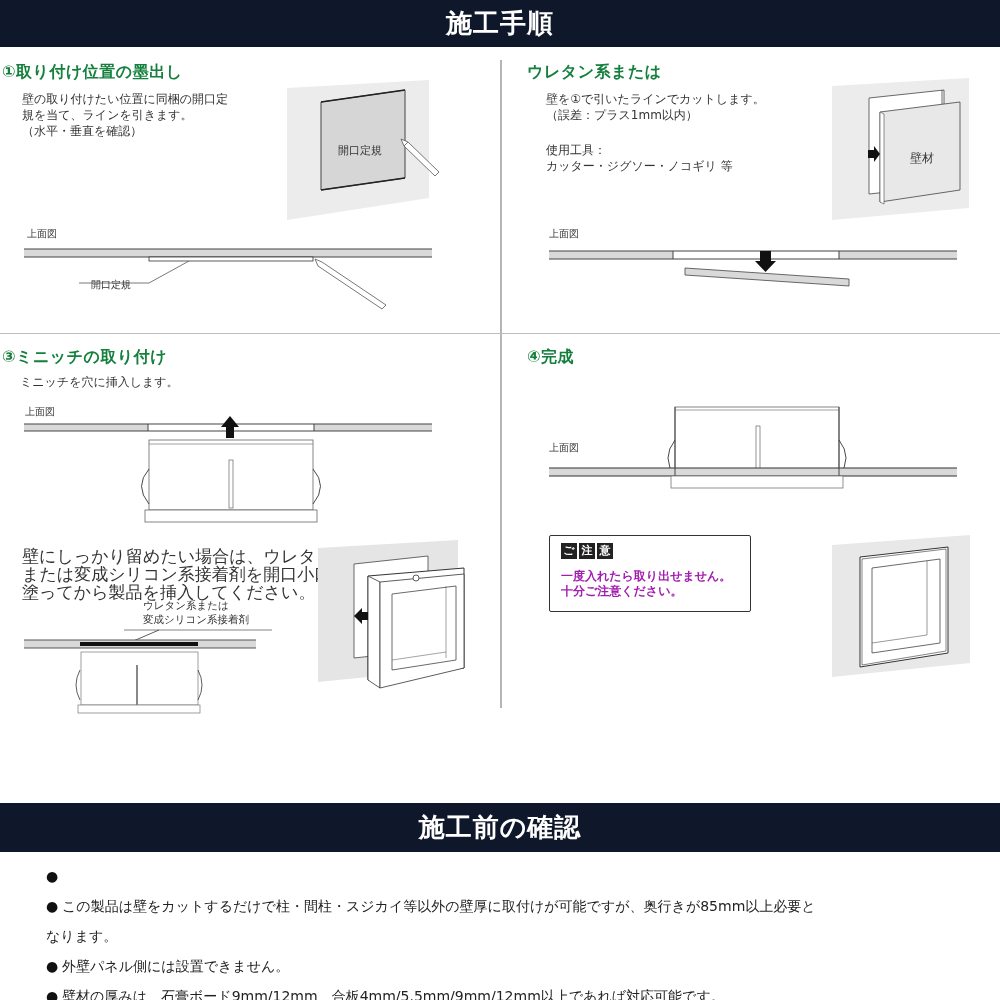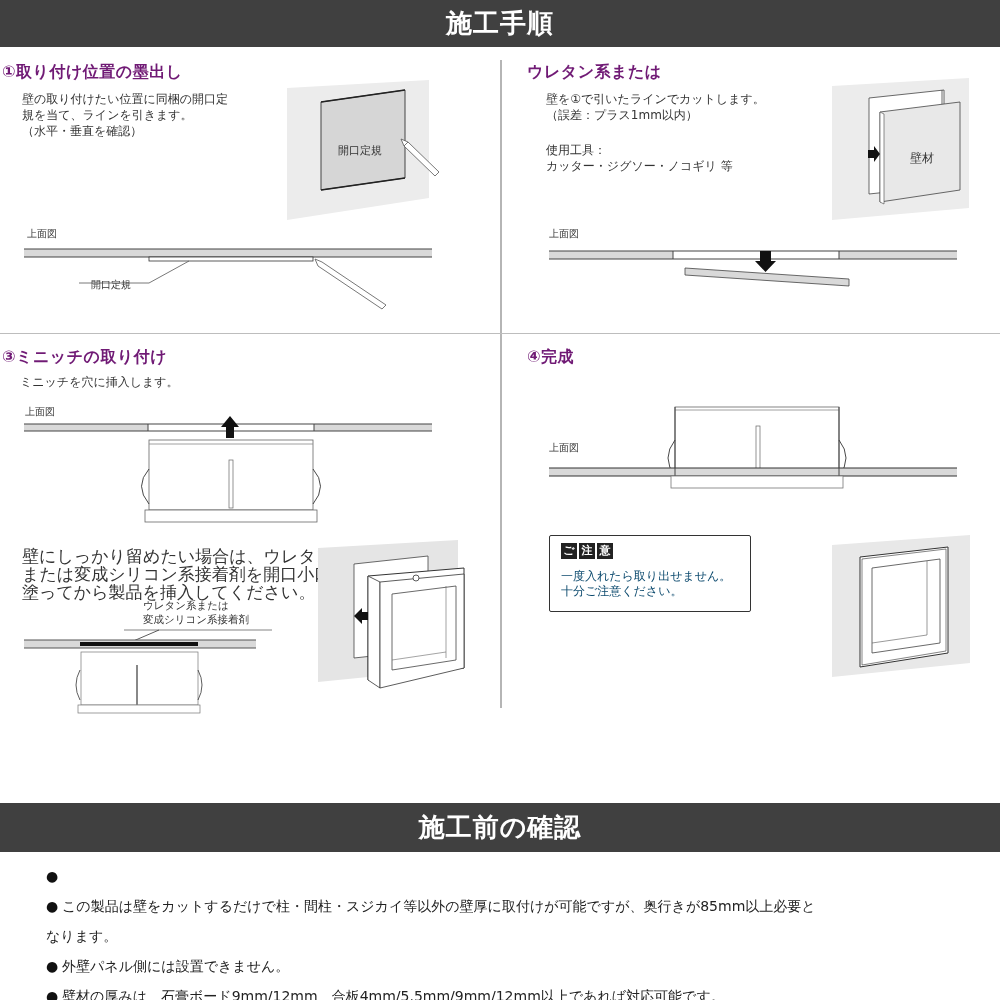--- a/index.html
+++ b/index.html
@@ -1,54 +1,54 @@
 <!DOCTYPE html>
 <html><head>
 <meta charset="utf-8">
 <style>
   * { box-sizing: border-box; margin: 0; padding: 0; }
   html, body { width: 1000px; height: 1000px; background: #ffffff; overflow: hidden; }
   body { position: relative; font-family: "DejaVu Sans", sans-serif; color: #222; }
 
   .banner {
     position: absolute; left: 0; width: 1000px;
-    background: #404040;
+    background: #0f172a;
     display: flex; align-items: center; justify-content: center;
   }
   .banner .banner-title {
     color: #ffffff; font-weight: bold; font-size: 26px; letter-spacing: 1px;
     font-family: "DejaVu Sans", sans-serif;
   }
   #banner-top { top: 0; height: 47px; }
   #banner-bottom { top: 803px; height: 49px; justify-content: center; }
 
   .vdivider { position: absolute; left: 500px; top: 60px; width: 2px; height: 648px; background: #b5b5b5; }
   .hdivider { position: absolute; left: 0; top: 333px; width: 1000px; height: 1px; background: #bdbdbd; }
 
   .step-title {
-    position: absolute; font-weight: bold; font-size: 16px; color: #701a75;
+    position: absolute; font-weight: bold; font-size: 16px; color: #15803d;
     white-space: nowrap; letter-spacing: 0.5px;
   }
   .step-text {
     position: absolute; font-size: 12px; line-height: 16px; color: #333; white-space: pre-line;
   }
   .small-label { position: absolute; font-size: 10px; color: #333; white-space: nowrap; }
 
   svg { position: absolute; overflow: visible; }
 
   .caution-box {
     position: absolute; left: 549px; top: 535px; width: 202px; height: 77px;
     border: 1.5px solid #333; border-radius: 2px; background: #fff;
   }
   .caution-tags { position: absolute; left: 11px; top: 7px; display: flex; gap: 2px; }
   .caution-tag {
     display: inline-block; width: 16px; height: 16px; background: #222; color: #fff;
     font-size: 11px; font-weight: bold; text-align: center; line-height: 16px;
   }
-  .caution-text { position: absolute; left: 11px; top: 33px; font-size: 12px; line-height: 15px; color: #0c4a6e; white-space: pre-line; }
+  .caution-text { position: absolute; left: 11px; top: 33px; font-size: 12px; line-height: 15px; color: #a21caf; white-space: pre-line; font-weight: bold; }
 
   .check-list { position: absolute; left: 46px; top: 861px; width: 930px; }
   .check-item { font-size: 14px; line-height: 30px; color: #222; display: flex; }
   .check-item .bullet { width: 16px; flex: none; color: #111; }
 </style>
 </head>
 <body>
 
 <div id="banner-top" class="banner">
   <span class="banner-title">施工手順</span>

